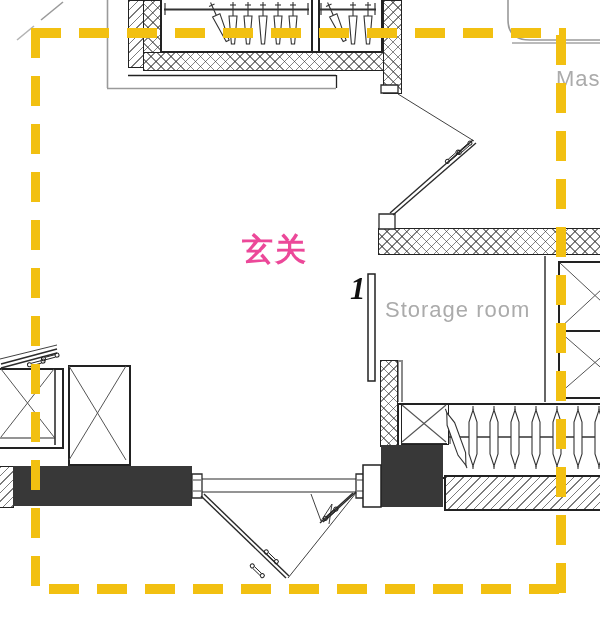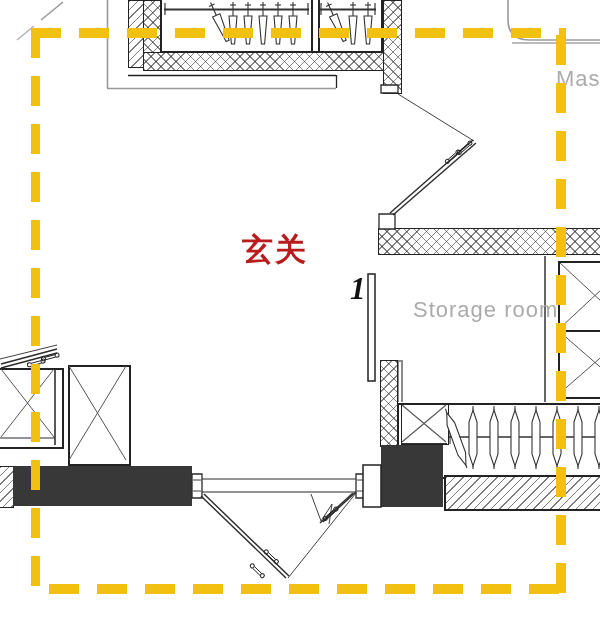--- a/index.html
+++ b/index.html
@@ -19,21 +19,21 @@
   .b2{border:2px solid #222;}
   .blackfill{background:#383838;}
   .whitebox{background:#fff;}
   
   .ydash-h{height:10px;background:repeating-linear-gradient(90deg,#F2C011 0 30px,transparent 30px 48px);}
   .ydash-v{width:10px;background:repeating-linear-gradient(180deg,#F2C011 0 30px,transparent 30px 48px);}
   .yellow{z-index:6;}
   .lines{z-index:3;}
   .fill2{z-index:2;}
   .txt{z-index:5;white-space:nowrap;}
-  .cjk-big{font-weight:700;font-size:31px;color:#b91c1c;letter-spacing:2px;}
+  .cjk-big{font-weight:700;font-size:31px;color:#ec4899;letter-spacing:2px;}
   .gray-label{font-size:22px;color:#ABABAB;letter-spacing:1px;}
   .marker-num{font-family:"Liberation Serif","DejaVu Serif",serif;font-style:italic;font-weight:700;
               font-size:31px;color:#111;}
   svg line, svg path, svg polyline, svg rect{vector-effect:non-scaling-stroke;}
 </style>
 </head>
 <body>
 
 <div id="canvas">
 
@@ -190,21 +190,21 @@
       <use href="#g-hw" transform="translate(272,556) rotate(44)"></use>
       <use href="#g-hw" transform="translate(258,570) rotate(44)"></use>
       <use href="#g-hw" transform="translate(330,513) rotate(-42)"></use>
     </g>
 
     <rect x="363" y="465" width="18" height="42" fill="#fff" stroke="#222" stroke-width="1.5"></rect>
   </svg>
 
   <div class="abs txt cjk-big" style="left:242px;top:229px;">玄关</div>
   <div class="abs txt marker-num" style="left:350px;top:271px;">1</div>
-  <div class="abs txt gray-label" style="left:385px;top:297px;margin-left:28px;">Storage room</div>
+  <div class="abs txt gray-label" style="left:385px;top:297px;">Storage room</div>
   <div class="abs txt gray-label" style="left:556px;top:66px;width:44px;overflow:hidden;">Mas</div>
 
   <div class="abs yellow ydash-h" style="left:31px;top:28px;width:535px;"></div>
   <div class="abs yellow ydash-v" style="left:31px;top:28px;height:566px;width:9px;"></div>
   <div class="abs yellow ydash-v" style="left:556px;top:35px;height:559px;"></div>
   <div class="abs yellow ydash-h" style="left:49px;top:584px;width:517px;"></div>
 
 </div>
 
 </body></html>

